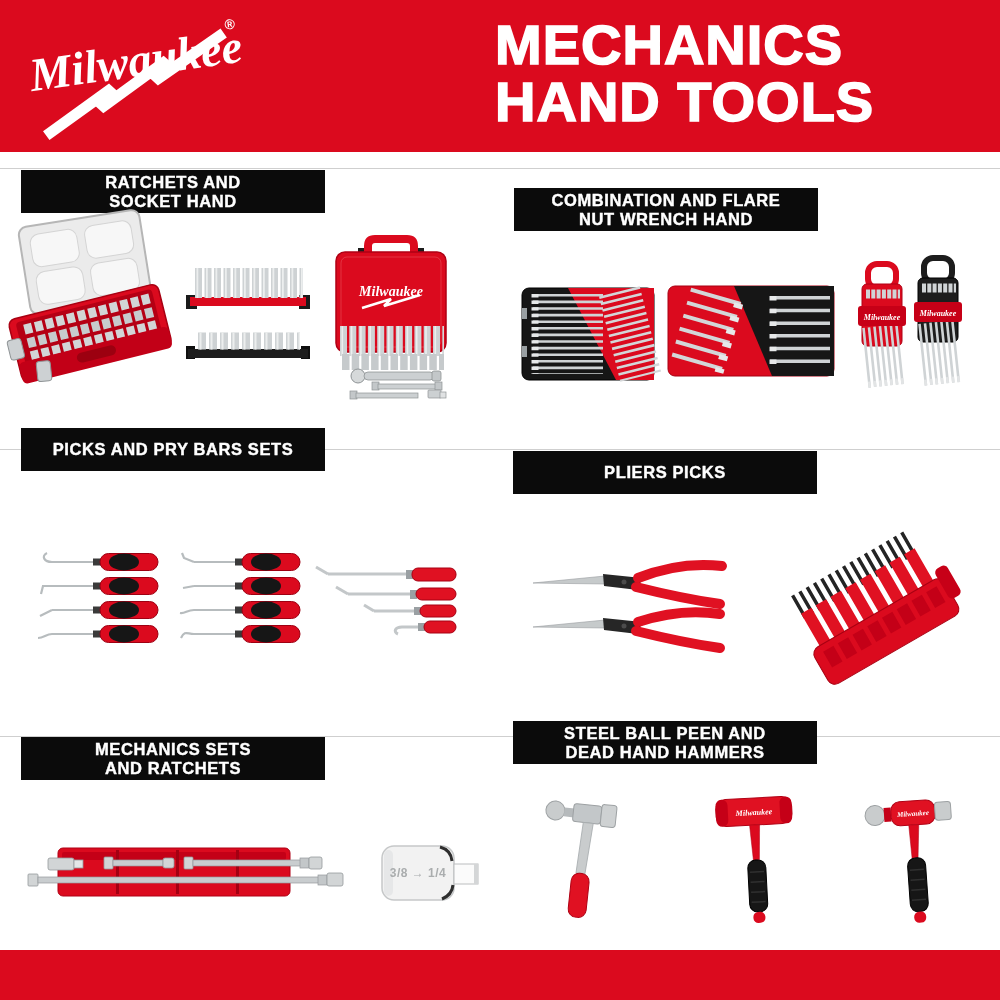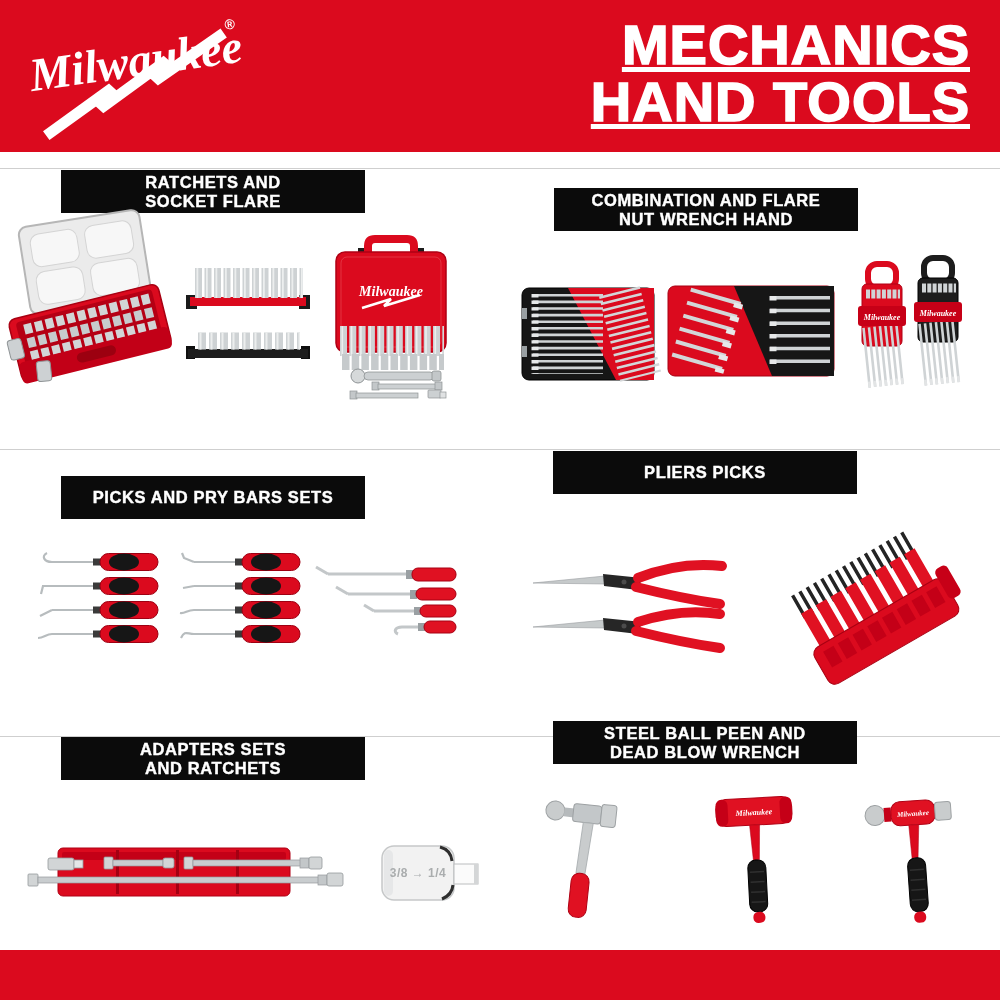--- a/index.html
+++ b/index.html
@@ -1,25 +1,25 @@
 <!DOCTYPE html>
 <html style="--brand-red: #DB0A1E; --banner-black: #0B0B0B;"><head>
 <meta charset="utf-8">
 <style>
   html,body{margin:0;padding:0;background:#ffffff;}
   #canvas{position:relative;width:1000px;height:1000px;background:#ffffff;overflow:hidden;
           font-family:"Liberation Sans",sans-serif;}
   .hero{position:absolute;left:0;top:0;width:1000px;height:152px;background:var(--brand-red,#DB0A1E);}
-  .hero-title{position:absolute;left:495px;top:16px;width:475px;text-align:right;color:#fff;
-              font-weight:bold;font-size:56px;line-height:57px;letter-spacing:1px;white-space:nowrap;text-decoration:underline;
+  .hero-title{position:absolute;left:495px;top:16px;width:475px;text-align:left;color:#fff;
+              font-weight:bold;font-size:56px;line-height:57px;letter-spacing:1px;white-space:nowrap;
               -webkit-text-stroke:1.6px #ffffff;}
   .hairline{position:absolute;left:0;width:1000px;height:1px;background:#cfcfcf;}
   .banner{position:absolute;width:304px;height:43px;background:var(--banner-black,#0B0B0B);color:#fff;
           display:flex;flex-direction:column;align-items:center;justify-content:center;
-          font-weight:bold;font-size:16.5px;line-height:19px;letter-spacing:.6px;text-align:center;margin-left:40px;
+          font-weight:bold;font-size:16.5px;line-height:19px;letter-spacing:.6px;text-align:center;
           -webkit-text-stroke:.4px #ffffff;}
   .footer-bar{position:absolute;left:0;top:950px;width:1000px;height:50px;background:var(--brand-red,#DB0A1E);}
   svg.prod{position:absolute;overflow:visible;}
   .logo-script{font-family:"Liberation Serif",serif;font-style:italic;font-weight:bold;}
 </style>
 </head>
 <body>
 
 <div id="canvas">
 
@@ -36,41 +36,41 @@
       <div>HAND TOOLS</div>
     </div>
   </div>
 
   <div class="hairline" style="top:168px"></div>
   <div class="hairline" style="top:449px"></div>
   <div class="hairline" style="top:736px"></div>
 
   <div class="banner" style="left:21px;top:170px">
     <span>RATCHETS AND</span>
-    <span>SOCKET FLARE</span>
+    <span>SOCKET HAND</span>
   </div>
   <div class="banner" style="left:514px;top:188px">
     <span>COMBINATION AND FLARE</span>
     <span>NUT WRENCH HAND</span>
   </div>
-  <div class="banner" style="left:21px;top:476px">
+  <div class="banner" style="left:21px;top:428px">
     <span>PICKS AND PRY BARS SETS</span>
     <span></span>
   </div>
   <div class="banner" style="left:513px;top:451px">
     <span>PLIERS PICKS</span>
     <span></span>
   </div>
   <div class="banner" style="left:21px;top:737px">
-    <span>ADAPTERS SETS</span>
+    <span>MECHANICS SETS</span>
     <span>AND RATCHETS</span>
   </div>
   <div class="banner" style="left:513px;top:721px">
     <span>STEEL BALL PEEN AND</span>
-    <span>DEAD BLOW WRENCH</span>
+    <span>DEAD HAND HAMMERS</span>
   </div>
 
   <svg class="prod" style="left:14px;top:236px" width="160" height="164" viewBox="0 0 160 164">
     <g transform="rotate(-14 80 100)">
       <g transform="translate(28,-18) rotate(5 61 44)">
         <rect x="0" y="0" width="122" height="88" rx="8" fill="#ebebeb" stroke="#b6b6b6" stroke-width="2"></rect>
         <rect x="10" y="9" width="47" height="33" rx="9" fill="#f7f7f7" stroke="#d4d4d4"></rect>
         <rect x="65" y="9" width="47" height="33" rx="9" fill="#f7f7f7" stroke="#d4d4d4"></rect>
         <rect x="10" y="47" width="47" height="33" rx="9" fill="#f7f7f7" stroke="#d4d4d4"></rect>
         <rect x="65" y="47" width="47" height="33" rx="9" fill="#f7f7f7" stroke="#d4d4d4"></rect>

